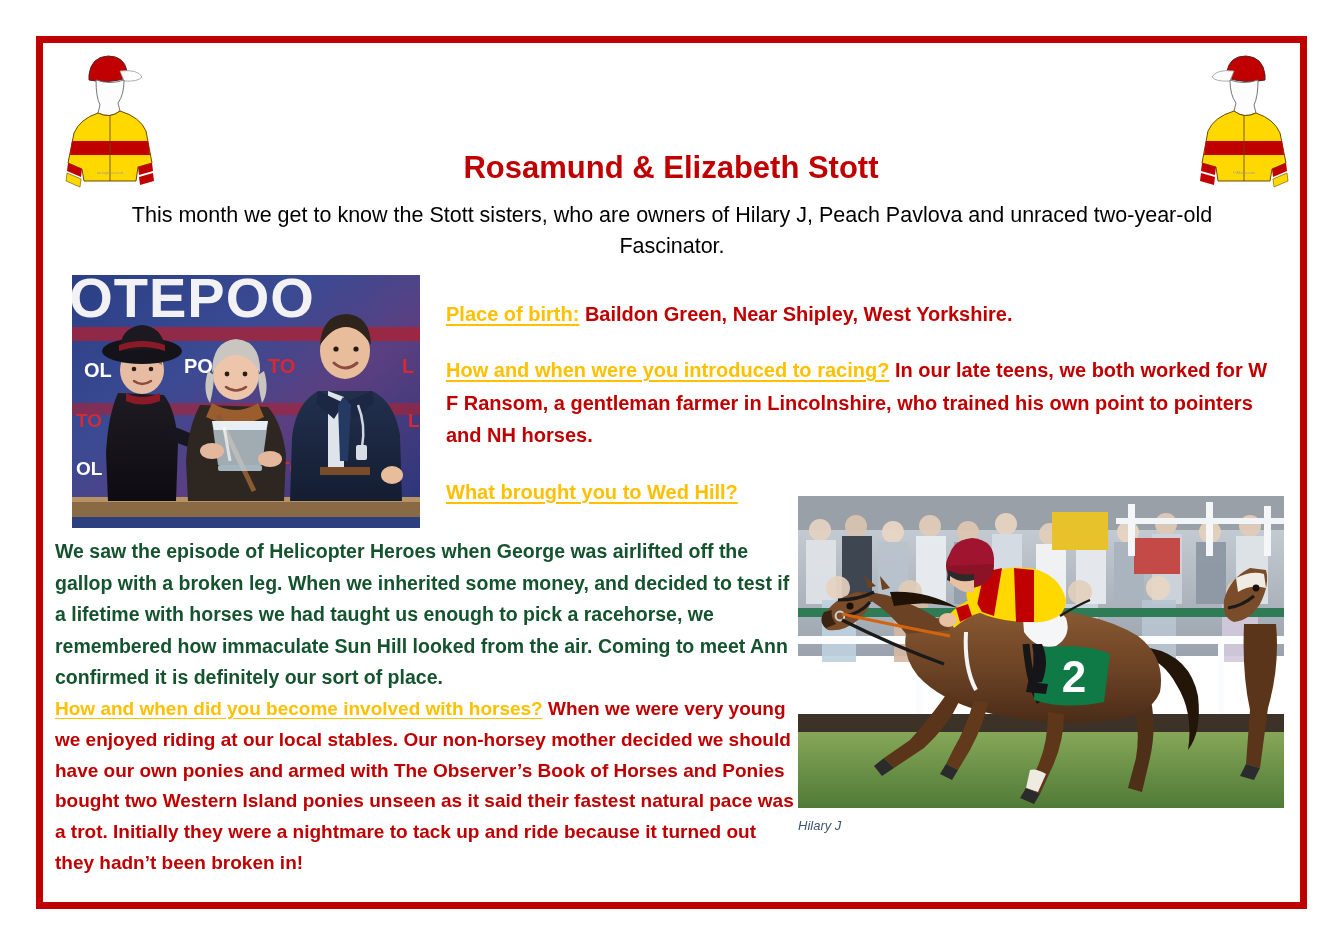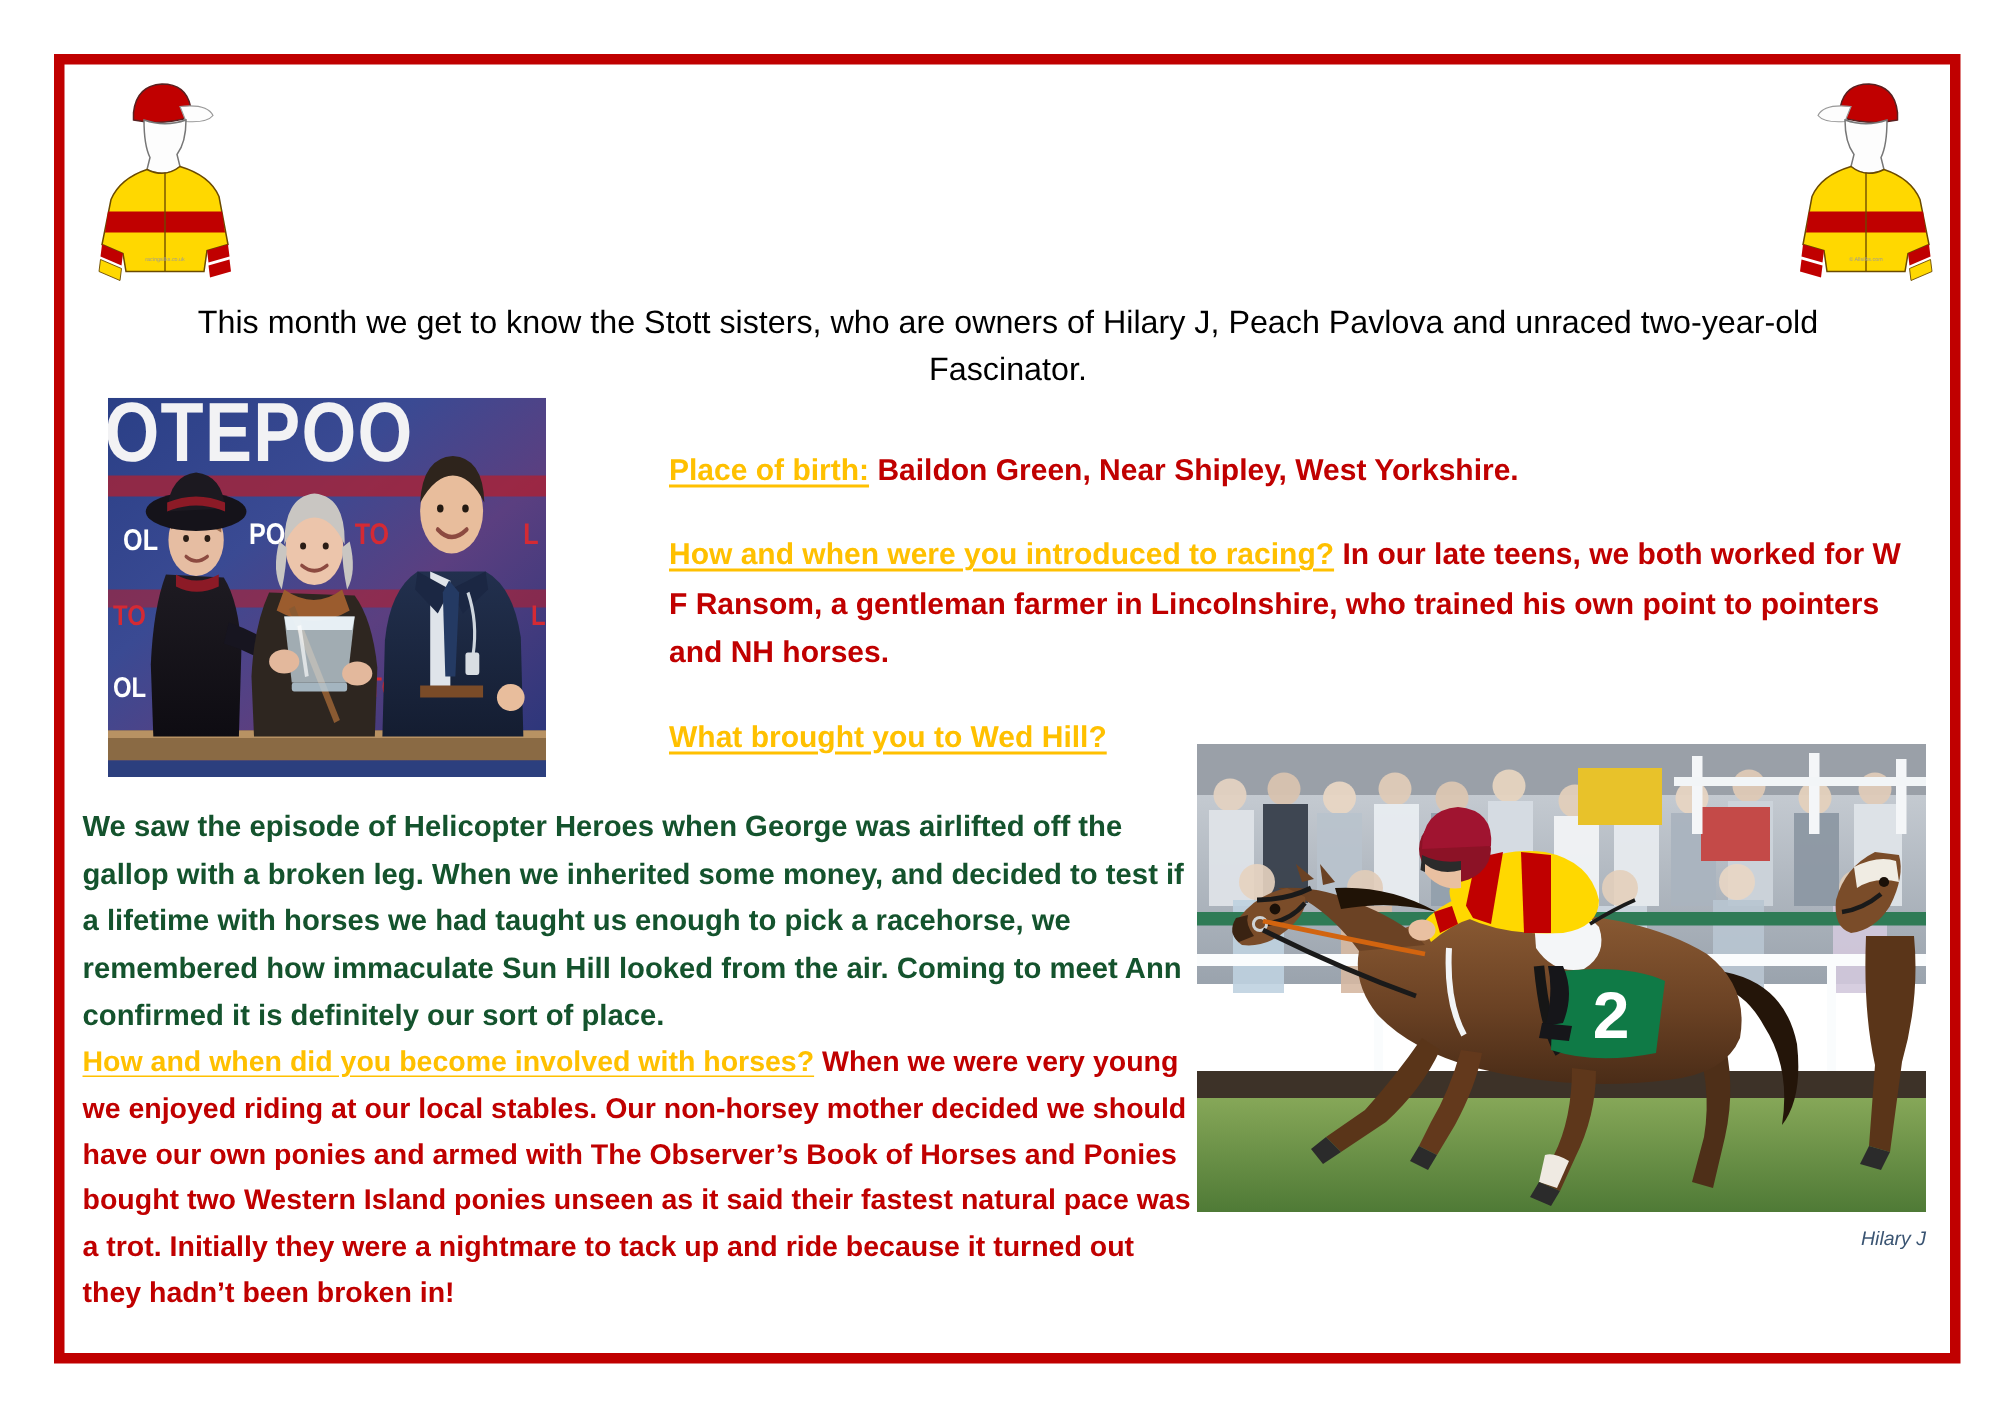--- a/index.html
+++ b/index.html
@@ -76,29 +76,29 @@
   .photo .inner {
     position: absolute;
     inset: 0;
     -webkit-mask-image: radial-gradient(ellipse 104% 104% at 50% 50%,
                 #000 0%, #000 82%, rgba(0,0,0,.45) 93%, rgba(0,0,0,0) 100%);
             mask-image: radial-gradient(ellipse 104% 104% at 50% 50%,
                 #000 0%, #000 82%, rgba(0,0,0,.45) 93%, rgba(0,0,0,0) 100%);
   }
   .photo svg { display: block; width: 100%; height: 100%; }
 
-  #photo-presentation { left: 72px; top: 265px; width: 292px; height: 253px; }
+  #photo-presentation { left: 72px; top: 275px; width: 348px; height: 253px; }
   #photo-race         { left: 798px; top: 496px; width: 486px; height: 312px; }
 
   #race-caption {
     position: absolute;
     left: 798px;
     top: 818px;
     width: 486px;
-    text-align: right;
+    text-align: left;
     font-size: 13px;
     font-style: italic;
     color: #3B5573;
     font-family: "Liberation Sans", sans-serif;
   }
 
   
   #qa-right {
     position: absolute;
     left: 446px;
@@ -184,20 +184,21 @@
         <path d="M10 116 L24 122 L23 130 L9 124 Z" fill="#C00000"></path>
         <path d="M9 126 L23 132 L22 140 L8 134 Z" fill="#FFD800" stroke="#6b4a00" stroke-width="0.6"></path>
         <path d="M80 120 L94 116 L95 124 L81 128 Z" fill="#C00000"></path>
         <path d="M81 130 L95 126 L96 134 L82 138 Z" fill="#C00000"></path>
         <line x1="52" y1="68" x2="52" y2="134" stroke="#6b4a00" stroke-width="0.9"></line>
       </g>
       <text x="52" y="127" font-size="3.6" fill="#9a9a9a" text-anchor="middle" font-family="Liberation Sans, sans-serif">© Allsilks.com</text>
     </svg>
   </div>
 
+  <div id="subtitle">Rosamund &amp; Elizabeth Stott</div>
   <div id="intro">This month we get to know the Stott sisters, who are owners of Hilary J, Peach Pavlova and unraced two-year-old Fascinator.</div>
 
   <div class="photo" id="photo-presentation">
     <div class="inner">
       <svg viewBox="0 0 348 253" preserveAspectRatio="none" xmlns="http://www.w3.org/2000/svg">
         <defs>
           <linearGradient id="bkdrop" x1="0" y1="0" x2="1" y2="1">
             <stop offset="0%" stop-color="#2a3f86"></stop>
             <stop offset="35%" stop-color="#3a4a93"></stop>
             <stop offset="60%" stop-color="#5b3f80"></stop>

